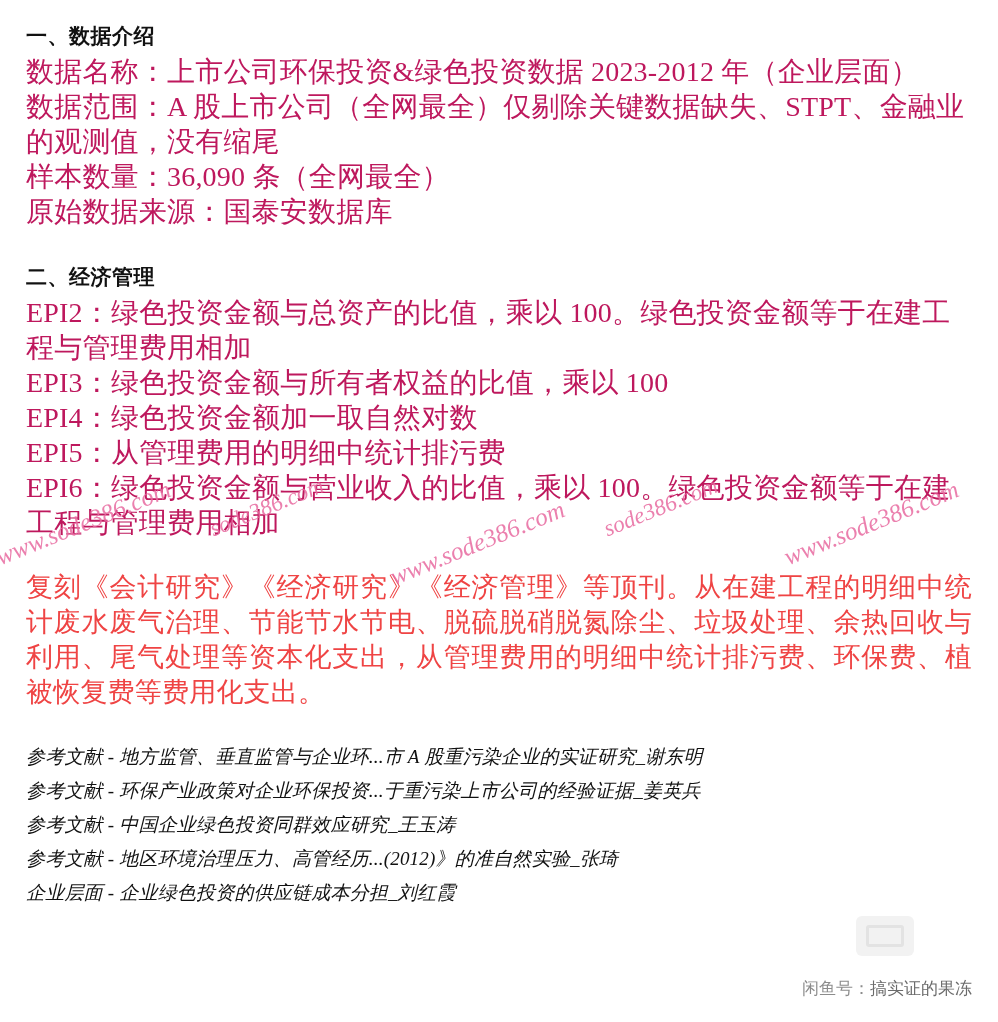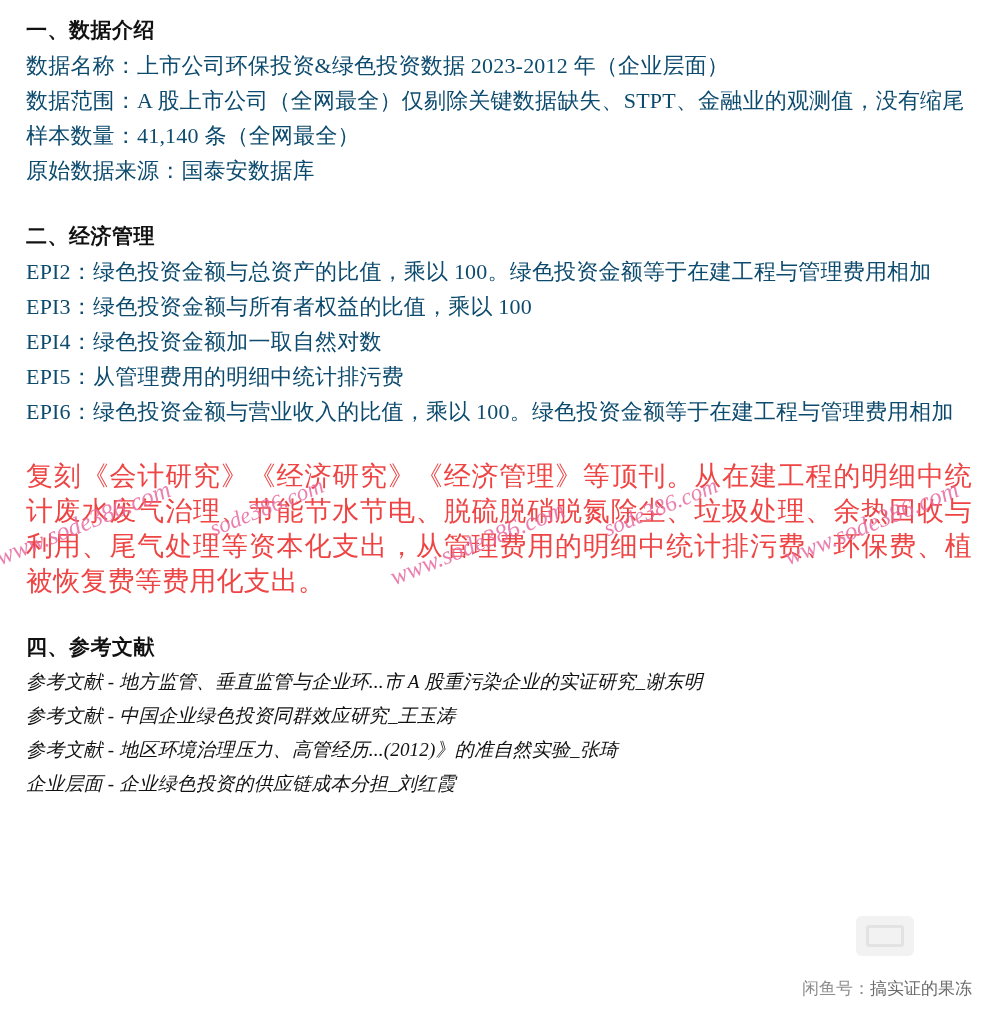--- a/index.html
+++ b/index.html
@@ -18,34 +18,34 @@
   .page {
     position: relative;
     width: 998px;
     height: 1022px;
     padding: 0;
     box-sizing: border-box;
   }
   .content {
     position: relative;
     z-index: 3;
-    padding: 12px 26px 0 26px;
+    padding: 18px 26px 0 26px;
   }
   .heading {
     font-size: 21px;
     font-weight: bold;
     line-height: 36px;
     letter-spacing: 0.5px;
     color: #111111;
     margin: 0;
   }
   .line {
-    font-size: 22px;
+    font-size: 28px;
     line-height: 35px;
-    color: #0c4a6e;
+    color: #be185d;
     margin: 0;
     letter-spacing: 0.2px;
   }
   .para {
     font-size: 27px;
     line-height: 35px;
     color: #ef4444;
     margin: 0;
     text-align: justify;
     letter-spacing: 0.2px;
@@ -122,40 +122,40 @@
 
 <div class="page">
 
   <div class="corner-logo"></div>
 
   <div class="content">
 
     <h2 class="heading">一、数据介绍</h2>
     <p class="line">数据名称：上市公司环保投资&amp;绿色投资数据 2023-2012 年（企业层面）</p>
     <p class="line">数据范围：A 股上市公司（全网最全）仅剔除关键数据缺失、STPT、金融业的观测值，没有缩尾</p>
-    <p class="line">样本数量：41,140 条（全网最全）</p>
+    <p class="line">样本数量：36,090 条（全网最全）</p>
     <p class="line">原始数据来源：国泰安数据库</p>
 
     <div class="gap"></div>
 
     <h2 class="heading">二、经济管理</h2>
     <p class="line">EPI2：绿色投资金额与总资产的比值，乘以 100。绿色投资金额等于在建工程与管理费用相加</p>
     <p class="line">EPI3：绿色投资金额与所有者权益的比值，乘以 100</p>
     <p class="line">EPI4：绿色投资金额加一取自然对数</p>
     <p class="line">EPI5：从管理费用的明细中统计排污费</p>
     <p class="line">EPI6：绿色投资金额与营业收入的比值，乘以 100。绿色投资金额等于在建工程与管理费用相加</p>
 
     <div class="gap"></div>
 
     <p class="para">复刻《会计研究》《经济研究》《经济管理》等顶刊。从在建工程的明细中统计废水废气治理、节能节水节电、脱硫脱硝脱氮除尘、垃圾处理、余热回收与利用、尾气处理等资本化支出，从管理费用的明细中统计排污费、环保费、植被恢复费等费用化支出。</p>
 
     <div class="gap"></div>
 
-    <h2 class="heading">四、参考文献</h2>
     <p class="ref-line">参考文献 - 地方监管、垂直监管与企业环...市 A 股重污染企业的实证研究_谢东明</p>
+    <p class="ref-line">参考文献 - 环保产业政策对企业环保投资...于重污染上市公司的经验证据_姜英兵</p>
     <p class="ref-line">参考文献 - 中国企业绿色投资同群效应研究_王玉涛</p>
     <p class="ref-line">参考文献 - 地区环境治理压力、高管经历...(2012)》的准自然实验_张琦</p>
     <p class="ref-line">企业层面 - 企业绿色投资的供应链成本分担_刘红霞</p>
 
   </div>
 
   <div class="wm wm-1">www.sode386.com</div>
   <div class="wm wm-2">www.sode386.com</div>
   <div class="wm wm-3">www.sode386.com</div>
   <div class="wm wm-4">sode386.com</div>

